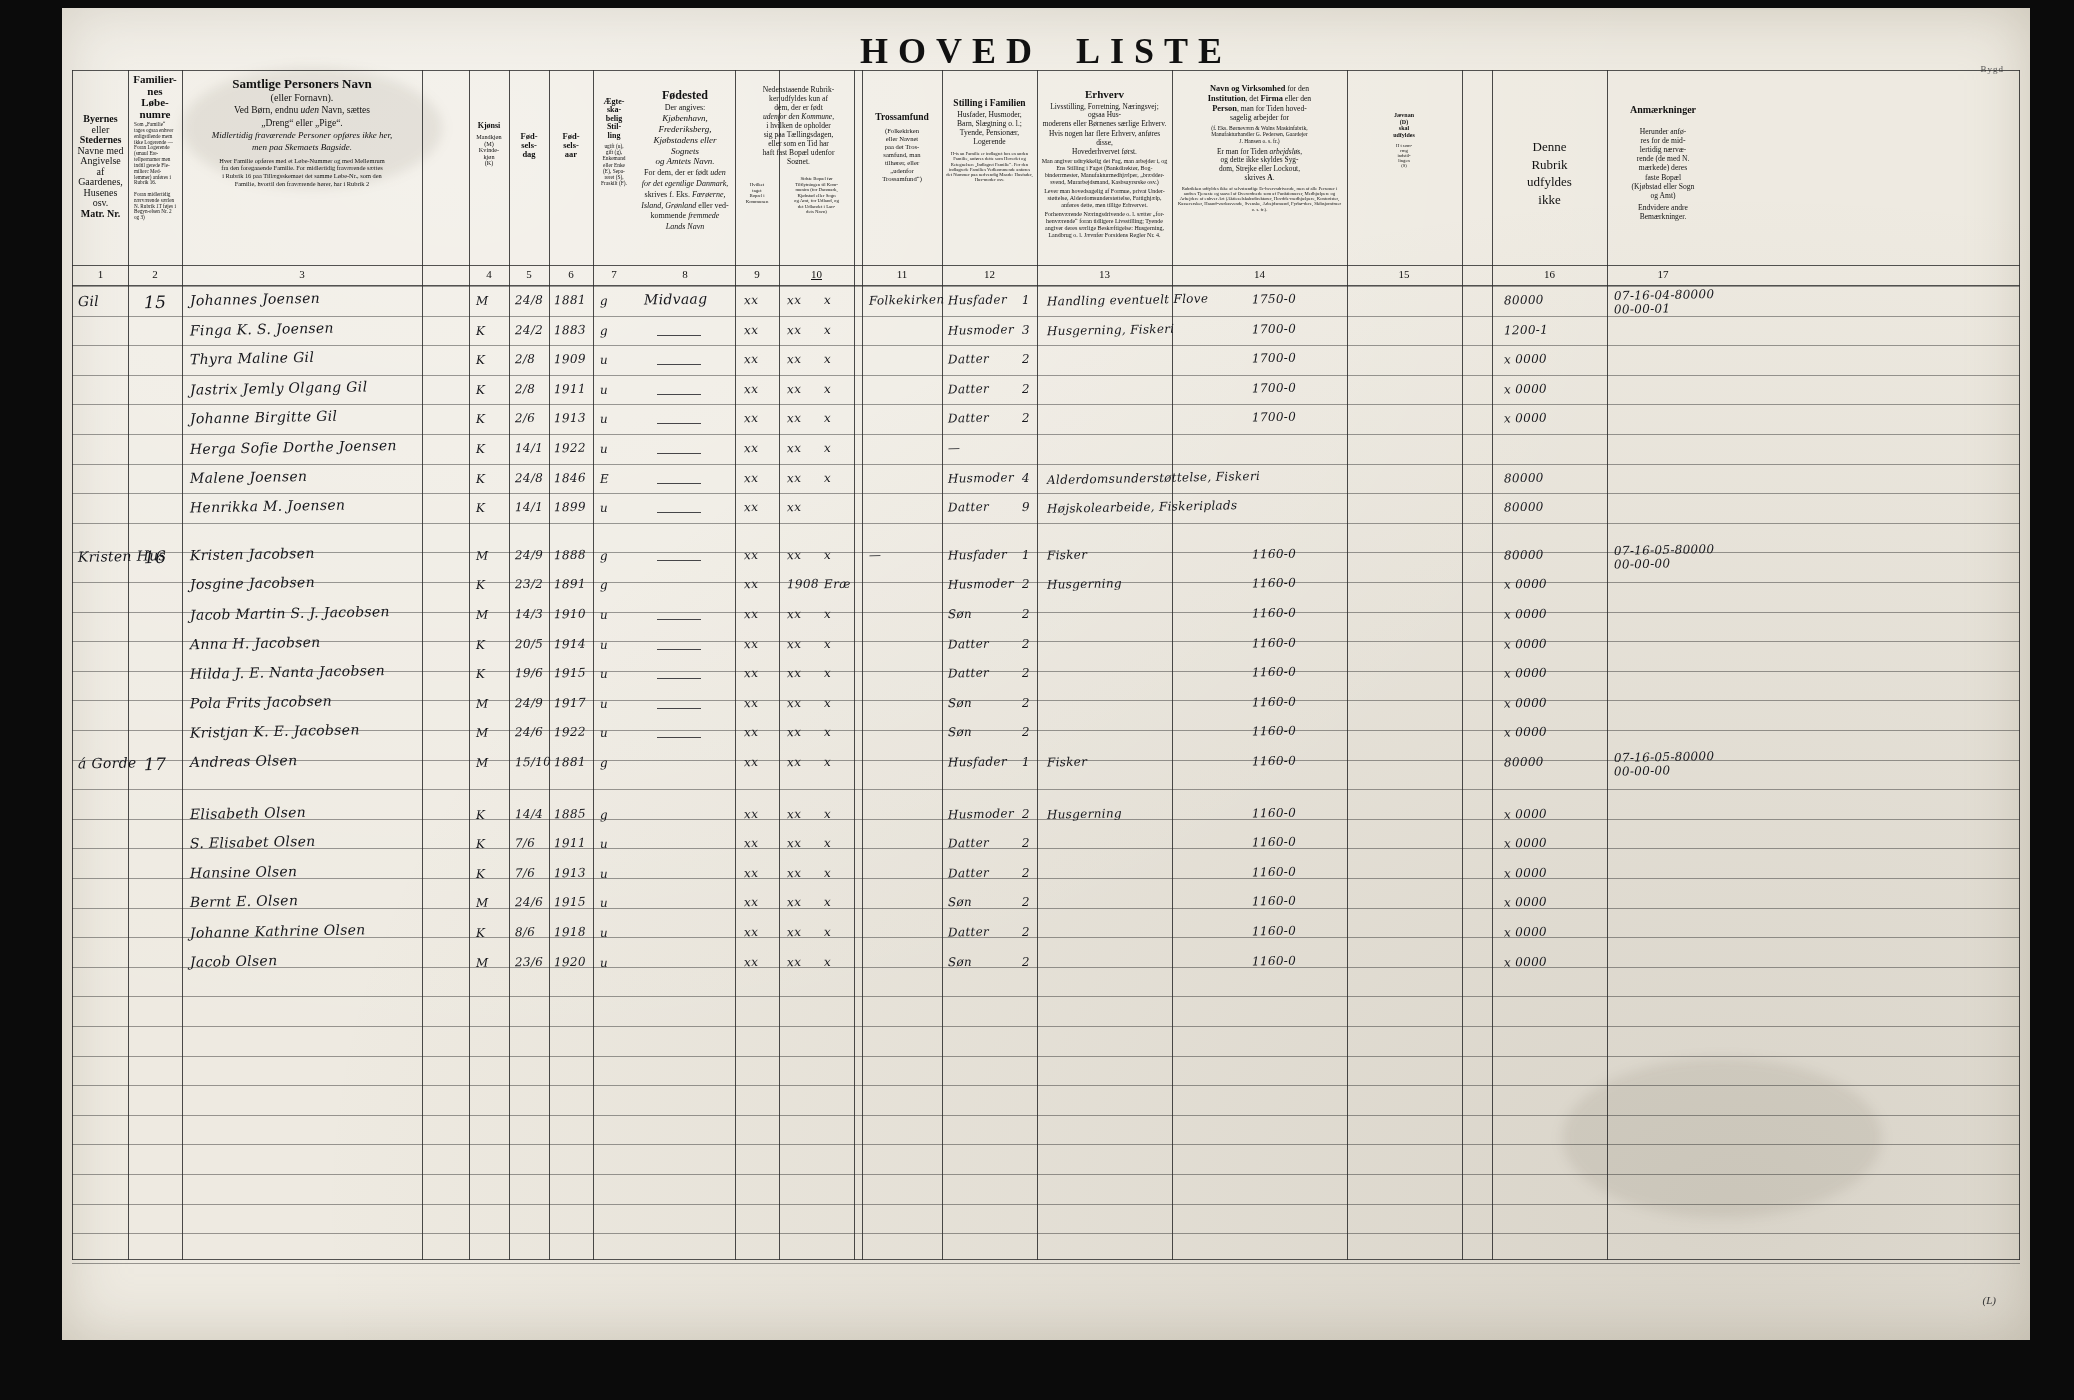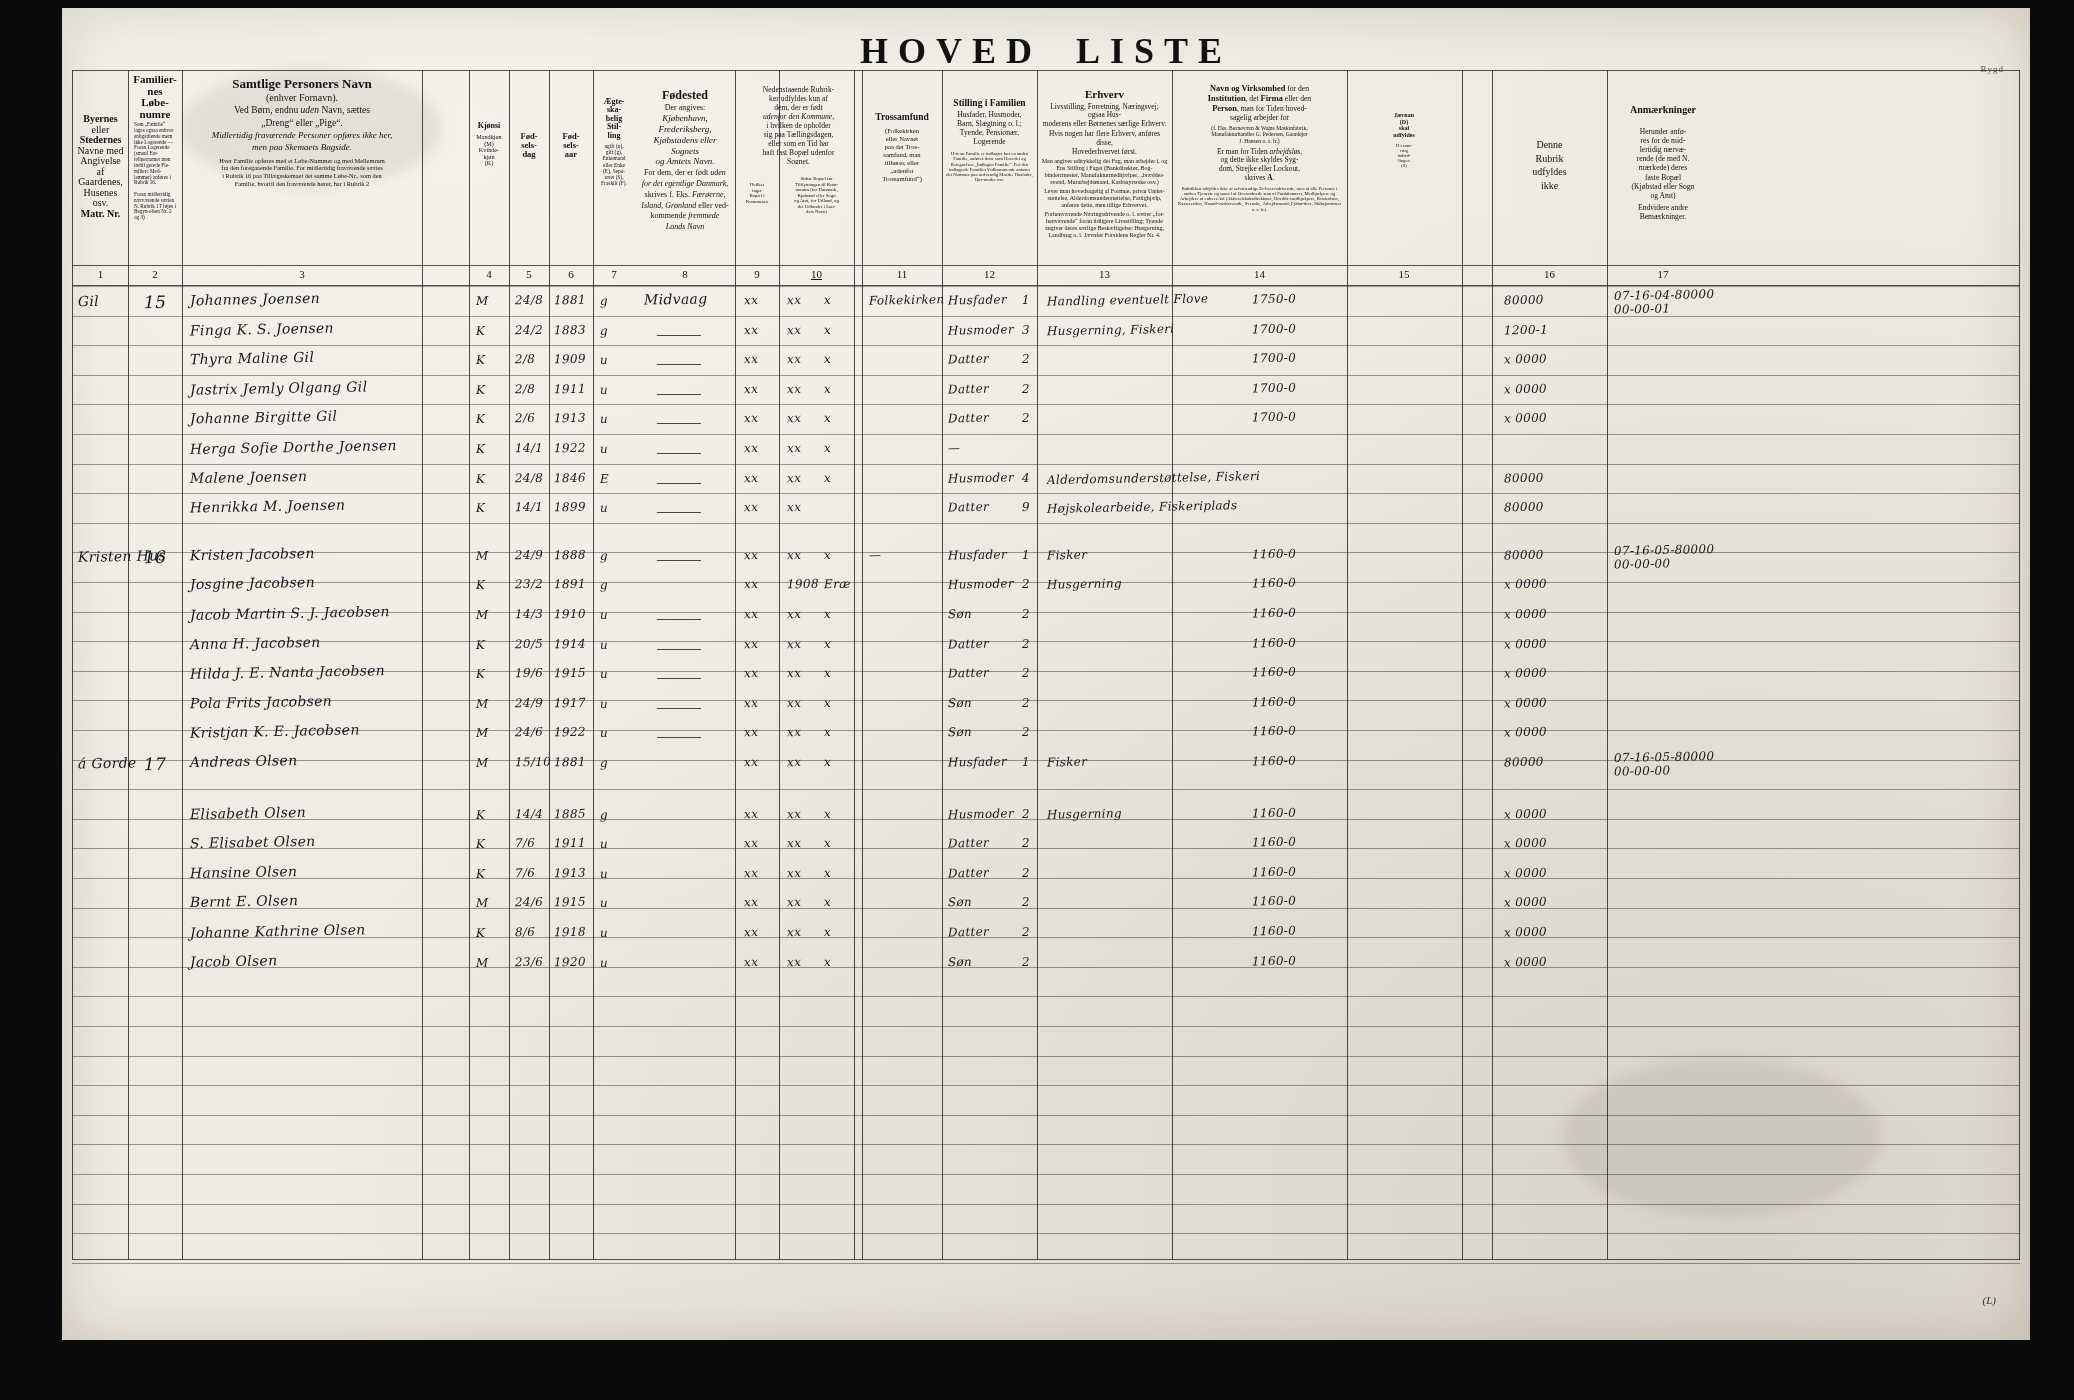--- a/index.html
+++ b/index.html
@@ -87,21 +87,21 @@
       <div class="hdr" style="left:57px;top:2px;width:52px;height:192px;font-size:9px;">
         <b style="font-size:11px">Familier-<br>nes<br>Løbe-<br>numre</b>
         <div style="font-size:5.2px;line-height:1.12;margin-top:2px;text-align:left;padding:0 2px;">
           Som „Familie“ tages ogsaa enhver enligstilende mem ikke Logerende — Foran Logerende (smaul Ere-tellpernamer men indtil gerede Fle-milierc Med-lemmer) anføres i Rubrik 16.<br><br>
           Foran midlertidig nærværende særlen N. Rubrik 1T føjes i Begyn-elsen Nr. 2 og 3)
         </div>
       </div>
 
       <div class="hdr" style="left:111px;top:4px;width:238px;height:190px;font-size:10px;line-height:1.22;">
         <b style="font-size:13px;">Samtlige Personers Navn</b><br>
-        <span style="font-size:10px;">(enhver Fornavn).</span><br>
+        <span style="font-size:10px;">(eller Fornavn).</span><br>
         <span style="font-size:9.5px;">Ved Børn, endnu <i>uden</i> Navn, sættes</span><br>
         <span style="font-size:9.5px;">„Dreng“ eller „Pige“.</span><br>
         <span style="font-size:9px;"><i>Midlertidig fraværende Personer opføres ikke her,<br>men paa Skemaets Bagside.</i></span>
         <div style="font-size:6.4px;line-height:1.2;margin-top:3px;">
           Hver Familie opføres med et Løbe-Nummer og med Mellemrum<br>
           fra den foregaaende Familie. For midlertidig fraværende sættes<br>
           i Rubrik 16 paa Tillægsskemaet det samme Løbe-Nr., som den<br>
           Familie, hvortil den fraværende hører, har i Rubrik 2
         </div>
       </div>
@@ -156,21 +156,21 @@
         <div style="font-size:5.6px;margin-top:2px;">(f. Eks. Børneværn &amp; Walns Maskinfabrik,<br>Manufakturhandler G. Pedersen, Gaardejer<br>J. Hansen o. s. fr.)</div>
         <div style="font-size:7.4px;margin-top:3px;">Er man for Tiden <i>arbejdsløs</i>,<br>og dette ikke skyldes Syg-<br>dom, Strejke eller Lockout,<br>skrives <b>A</b>.</div>
         <div style="font-size:4.7px;line-height:1.12;margin-top:3px;">Rubrikken udfyldes ikke af selvstændige Er-hvervsdrivende, men af alle Personer i andres Tjeneste og saavel af Overordnede som af Funktionærer, Medhjælpere og Arbejdere af enhver Art (Aktieselskabsdirektører, Hovdde-medhjælpere, Kontorister, Kasserersker, Haand-værkssvende, Svenske, Arbejdsmænd, Fyrbø-dere, Skibsjomfruer o. s. fr.).</div>
       </div>
 
       <div class="hdr" style="left:1276px;top:40px;width:112px;height:150px;font-size:6px;line-height:1.12;">
         <b>Jævnan<br>(D)<br>skal<br>udfyldes</b>
         <div style="font-size:4.6px;margin-top:4px;">H t som-<br>rrng<br>indstil-<br>lingen<br>(S)</div>
       </div>
 
-      <div class="hdr" style="left:1421px;top:66px;width:113px;height:120px;font-size:10px;line-height:1.35;">
+      <div class="hdr" style="left:1421px;top:66px;width:113px;height:120px;font-size:13px;line-height:1.35;">
         Denne<br>Rubrik<br>udfyldes<br>ikke
       </div>
 
       <div class="hdr" style="left:1536px;top:32px;width:110px;height:160px;font-size:8px;line-height:1.2;">
         <b style="font-size:10px;">Anmærkninger</b>
         <div style="margin-top:11px;font-size:7.6px;">Herunder anfø-<br>res for de mid-<br>lertidig nærvæ-<br>rende (de med N.<br>mærkede) deres<br>faste Bopæl<br>(Kjøbstad eller Sogn<br>og Amt)</div>
         <div style="margin-top:3px;font-size:7.6px;">Endvidere andre<br>Bemærkninger.</div>
       </div>
 
       <div class="num" style="left:1px;top:198px;width:55px;">1</div>

